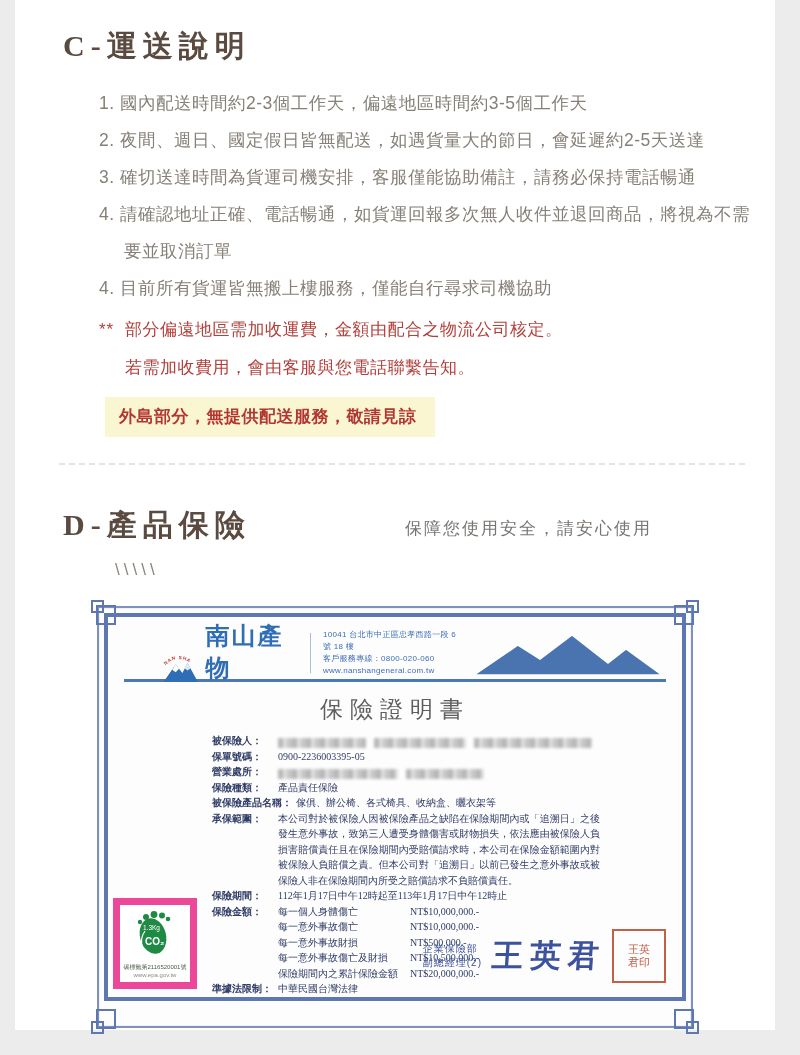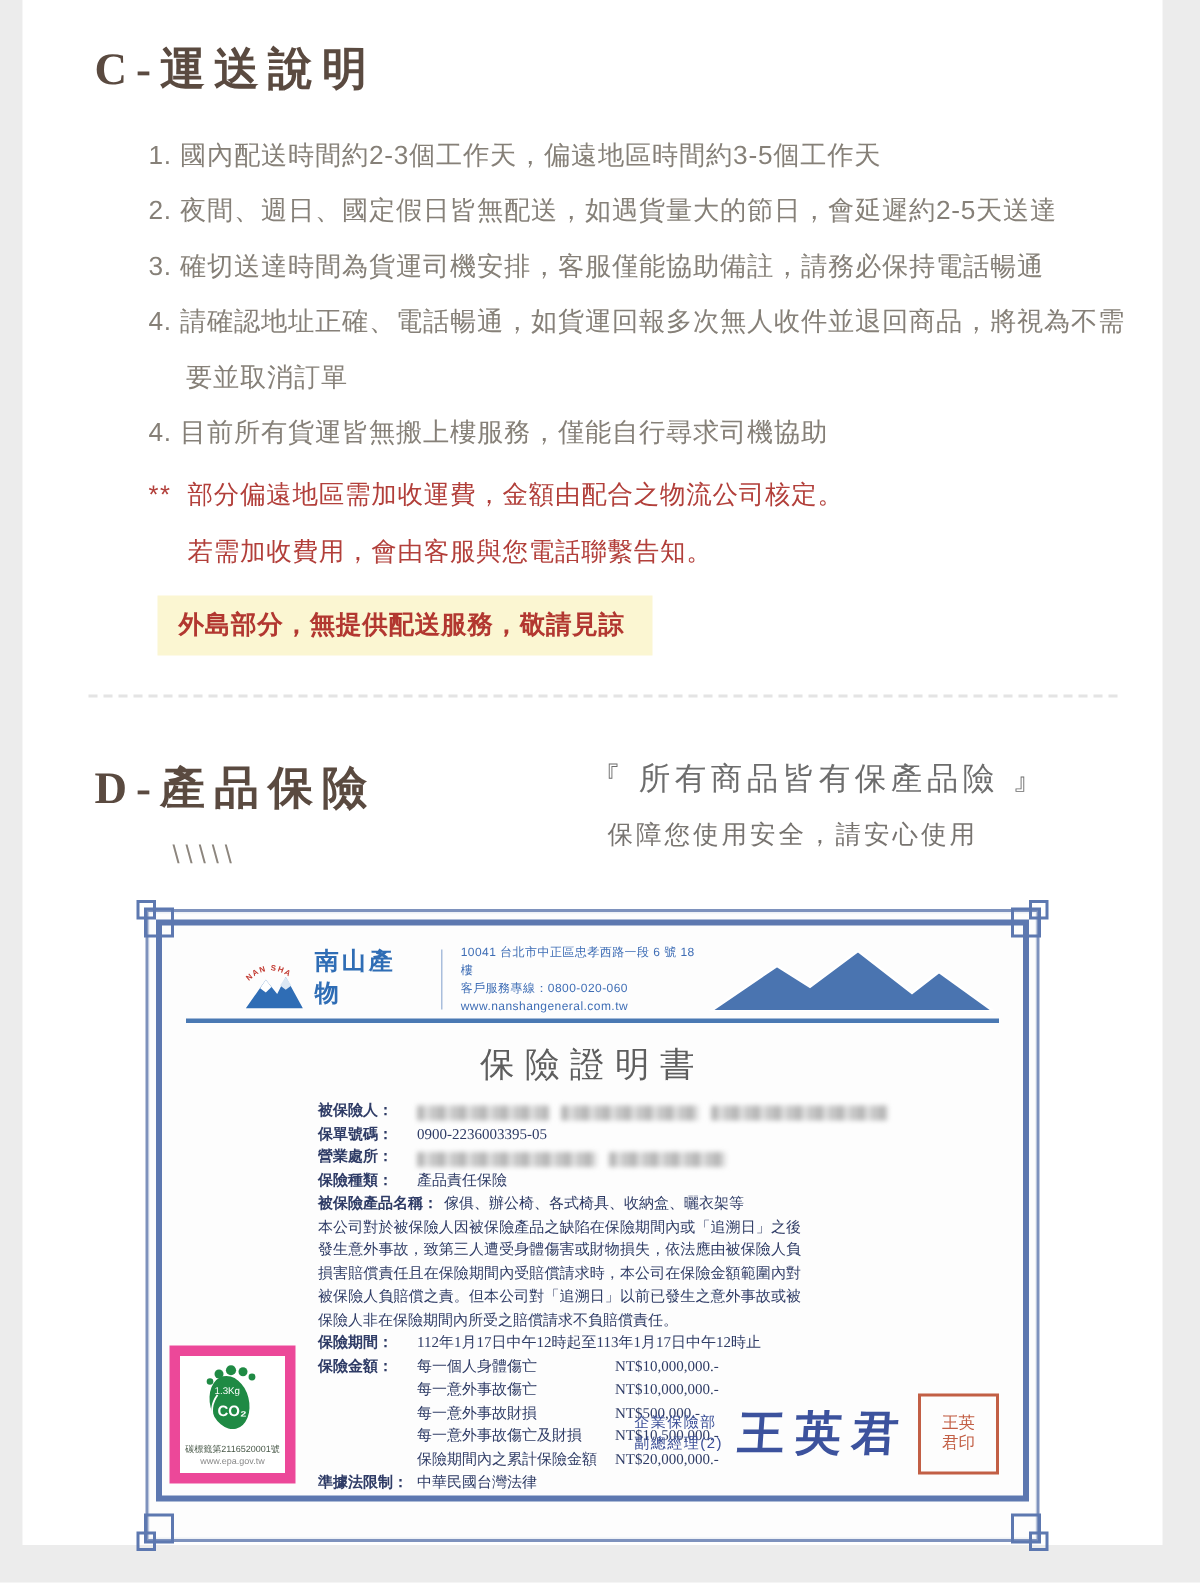--- a/index.html
+++ b/index.html
@@ -63,21 +63,21 @@
     overflow:hidden;
   }
   .corner{position:absolute;width:16px;height:16px;border:2px solid #5d78b0;background:transparent;z-index:3;}
   .corner::after{content:"";position:absolute;width:9px;height:9px;border:2px solid #5d78b0;}
   .corner.tl{left:-3px;top:-3px;}  .corner.tl::after{left:-7px;top:-7px;}
   .corner.tr{right:-3px;top:-3px;} .corner.tr::after{right:-7px;top:-7px;}
   .corner.bl{left:-3px;bottom:-3px;}  .corner.bl::after{left:-7px;bottom:-7px;}
   .corner.br{right:-3px;bottom:-3px;} .corner.br::after{right:-7px;bottom:-7px;}
   .cert-header{display:flex;align-items:center;height:52px;padding:0 2px;}
   .logo{display:flex;align-items:flex-end;margin-left:38px;}
-  .brand-name{font-size:16px;color:#2f6db5;font-weight:bold;letter-spacing:2px;margin:0 0 2px 6px;}
+  .brand-name{font-size:24px;color:#2f6db5;font-weight:bold;letter-spacing:2px;margin:0 0 2px 6px;}
   .vdiv{width:1px;height:40px;background:#a9bedc;margin:0 12px 0 16px;}
   .contact{font-size:8px;color:#3e6db5;line-height:12px;letter-spacing:.3px;}
   .range-wrap{margin-left:auto;align-self:flex-end;}
   .blue-line{height:3px;background:#4a79b3;margin:0 2px;}
   .cert-title{
     text-align:center;font-size:23px;color:#5e5e5e;
     letter-spacing:7px;margin:12px 0 8px 0;
   }
   .cert-body{
     margin-left:90px;
@@ -147,21 +147,20 @@
   </section>
 
   <div class="divider"></div>
 
   <section class="sec-d">
     <div class="d-left">
       <h1 class="d-title">D-產品保險</h1>
       <div class="d-deco">\\\\\</div>
     </div>
     <div class="d-right">
-      <div class="d-tagline">『 所有商品皆有保產品險 』</div>
       <div class="d-sub">保障您使用安全，請安心使用</div>
     </div>
   </section>
 
   <div class="cert">
     <div class="corner tl"></div>
     <div class="corner tr"></div>
     <div class="corner bl"></div>
     <div class="corner br"></div>
     <div class="cert-inner">
@@ -216,20 +215,21 @@
         </div>
         <div class="crow">
           <span class="clbl">保險種類：</span>
           <span class="cval">產品責任保險</span>
         </div>
         <div class="crow wide">
           <span class="clbl">被保險產品名稱：</span>
           <span class="cval">傢俱、辦公椅、各式椅具、收納盒、曬衣架等</span>
         </div>
         <div class="crow">
+          <span class="clbl">承保範圍：</span>
           <span class="cval coverage">本公司對於被保險人因被保險產品之缺陷在保險期間內或「追溯日」之後發生意外事故，致第三人遭受身體傷害或財物損失，依法應由被保險人負損害賠償責任且在保險期間內受賠償請求時，本公司在保險金額範圍內對被保險人負賠償之責。但本公司對「追溯日」以前已發生之意外事故或被保險人非在保險期間內所受之賠償請求不負賠償責任。</span>
         </div>
         <div class="crow">
           <span class="clbl">保險期間：</span>
           <span class="cval">112年1月17日中午12時起至113年1月17日中午12時止</span>
         </div>
         <div class="crow">
           <span class="clbl">保險金額：</span>
           <div class="amt-rows">
             <div class="amt">

